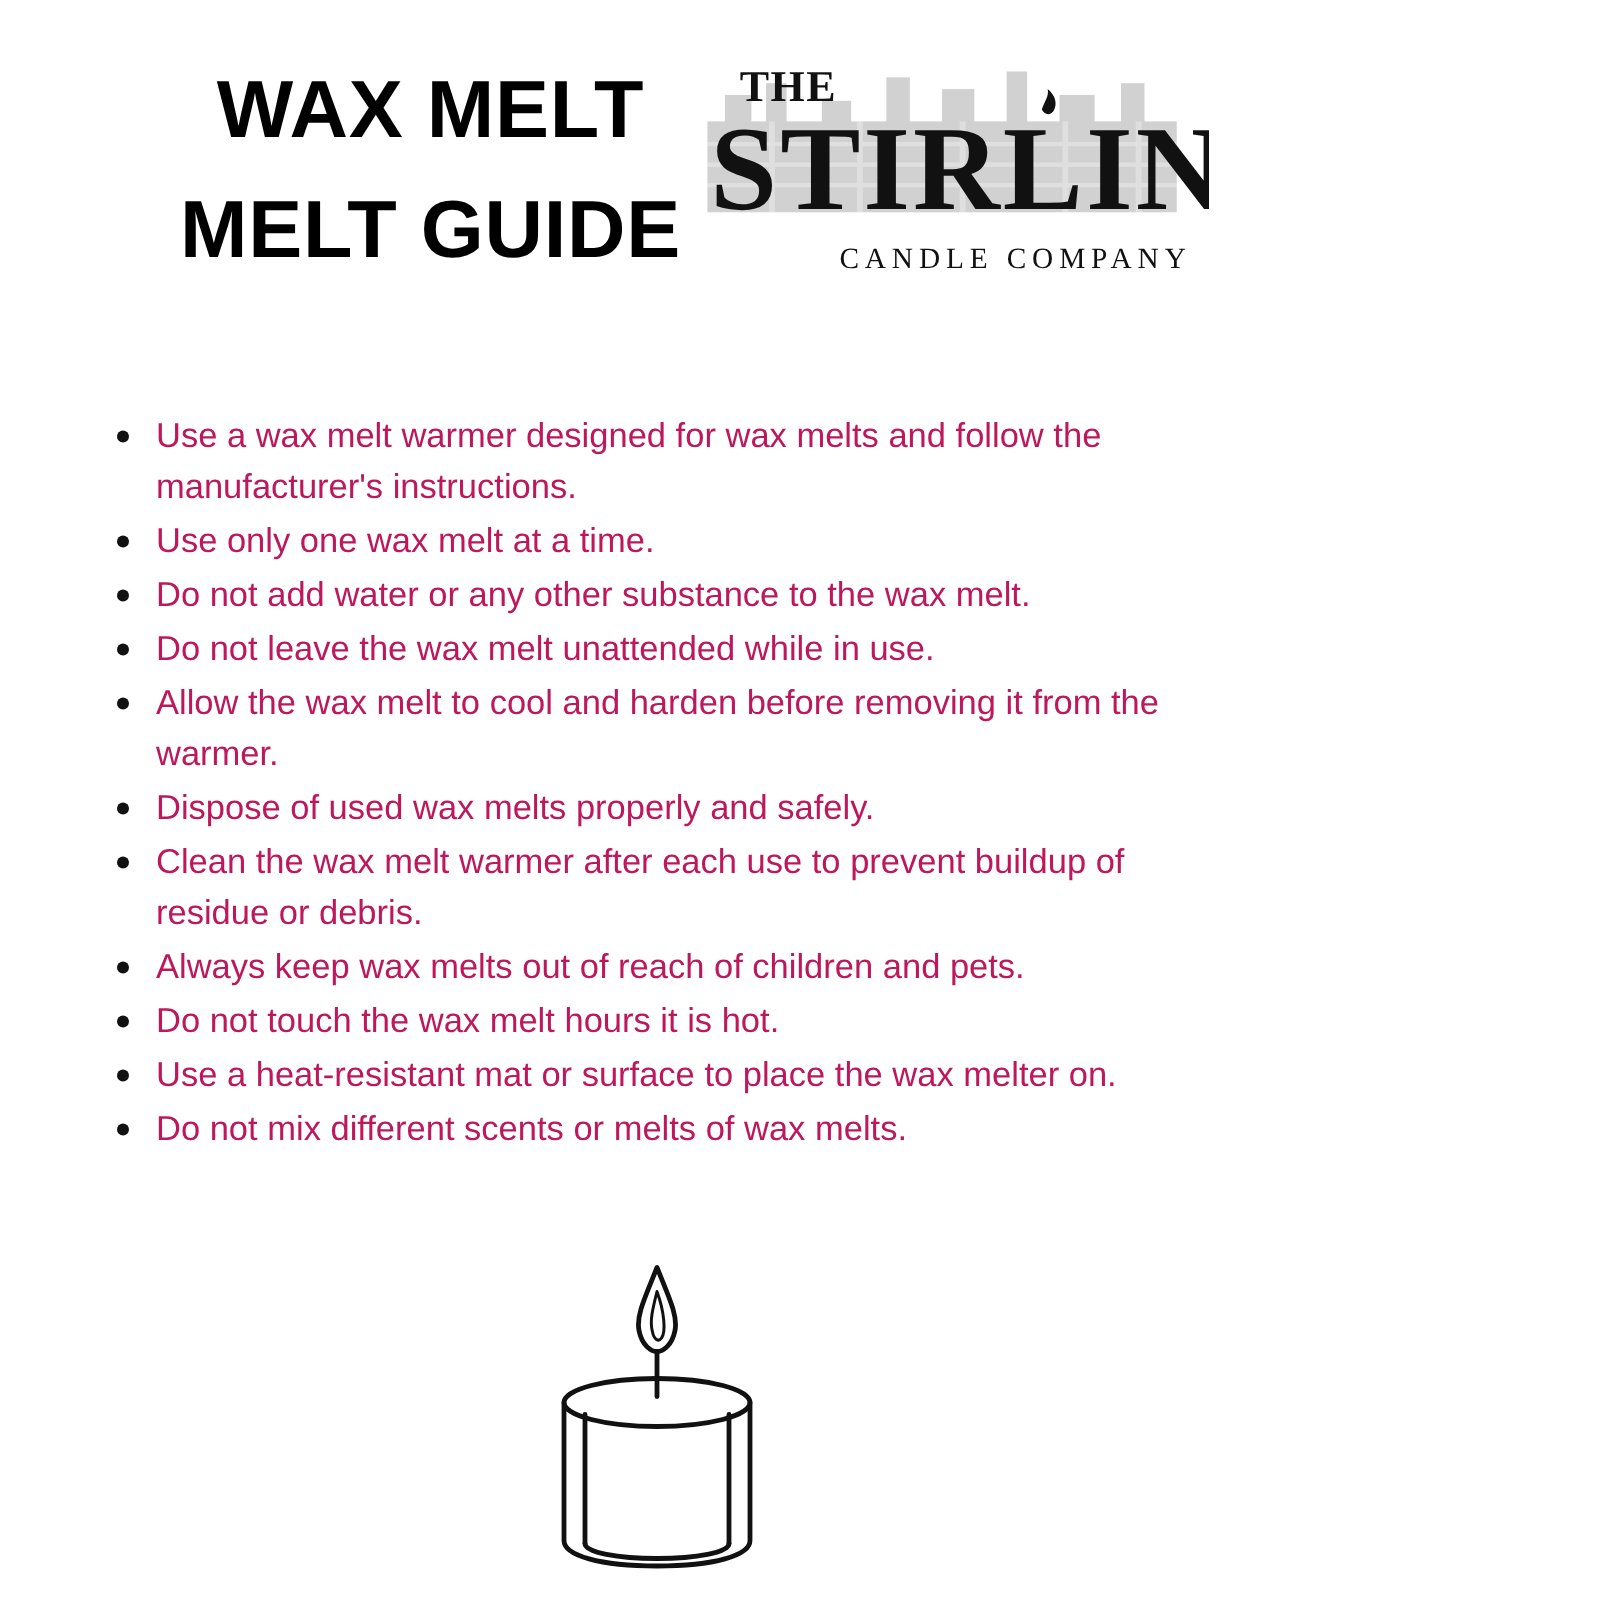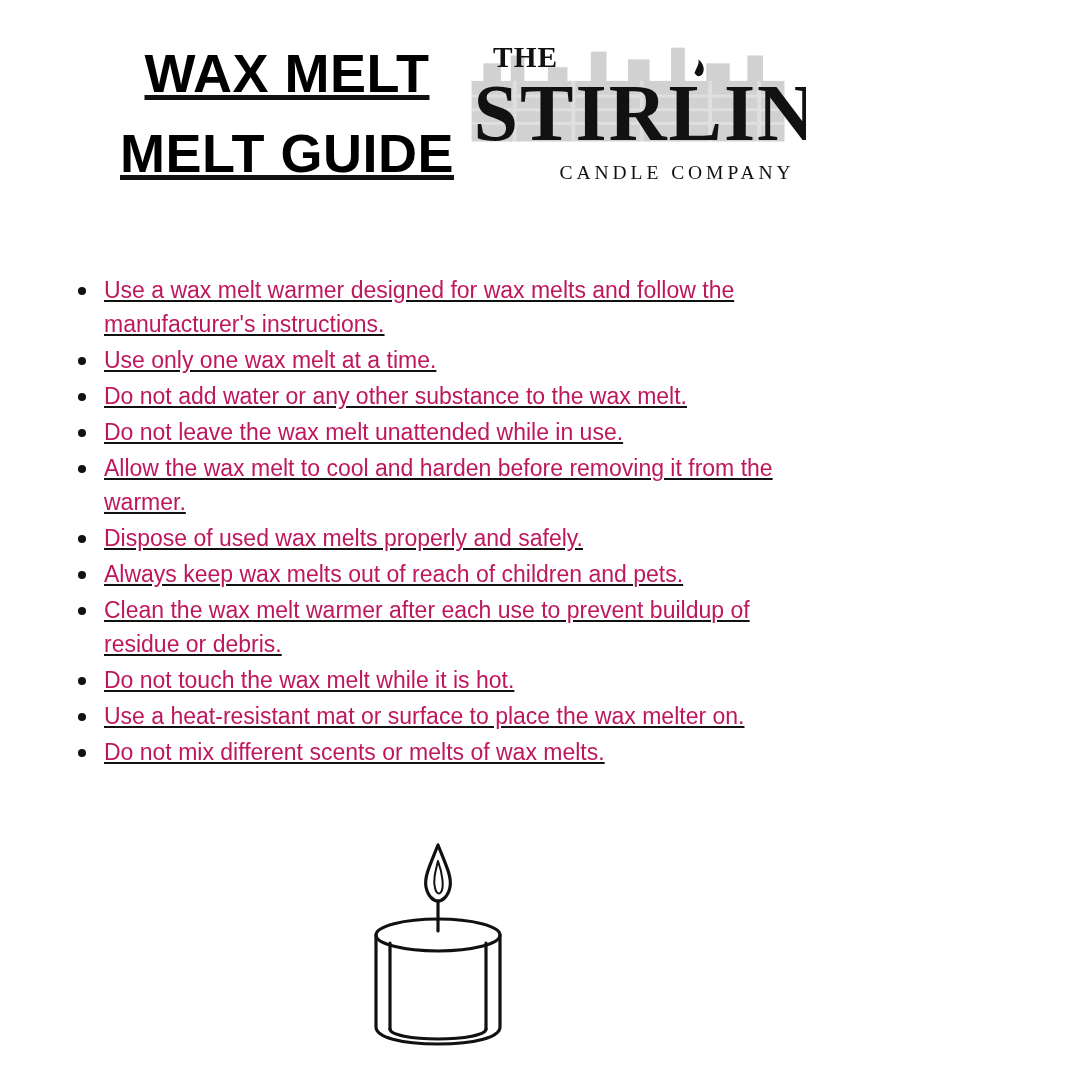--- a/index.html
+++ b/index.html
@@ -14,21 +14,20 @@
     color: #111111;
     position: relative;
     overflow: hidden;
   }
 
   .page {
     width: 876px;
     height: 1080px;
     box-sizing: border-box;
     position: relative;
-    text-decoration: underline;
   }
 
   
   .header {
     display: flex;
     align-items: flex-start;
     justify-content: space-between;
     padding: 28px 60px 0 60px;
     box-sizing: border-box;
   }
@@ -150,23 +149,23 @@
     </div>
   </div>
 
   <ul class="care-list">
     <li>Use a wax melt warmer designed for wax melts and follow the manufacturer's instructions.</li>
     <li>Use only one wax melt at a time.</li>
     <li>Do not add water or any other substance to the wax melt.</li>
     <li>Do not leave the wax melt unattended while in use.</li>
     <li>Allow the wax melt to cool and harden before removing it from the warmer.</li>
     <li>Dispose of used wax melts properly and safely.</li>
+    <li>Clean the wax melt warmer after each use to prevent buildup of residue or debris.</li>
     <li>Always keep wax melts out of reach of children and pets.</li>
-    <li>Clean the wax melt warmer after each use to prevent buildup of residue or debris.</li>
-    <li>Do not touch the wax melt while it is hot.</li>
+    <li>Do not touch the wax melt hours it is hot.</li>
     <li>Use a heat-resistant mat or surface to place the wax melter on.</li>
     <li>Do not mix different scents or melts of wax melts.</li>
   </ul>
 
   <div class="candle-wrap">
     <svg width="200" height="215" viewBox="0 0 200 215" xmlns="http://www.w3.org/2000/svg" aria-hidden="true">
       <g fill="none" stroke="#111111" stroke-width="3.2" stroke-linecap="round" stroke-linejoin="round">
 
         <path d="M100 6 C92 26 86 38 88 48 C90 58 96 62 100 62 C104 62 110 58 112 48 C114 38 108 26 100 6 Z"></path>
         <path d="M100 22 C97 34 95 42 97 49 C98 54 101 56 103 53 C106 49 105 36 100 22 Z" stroke-width="2"></path>

